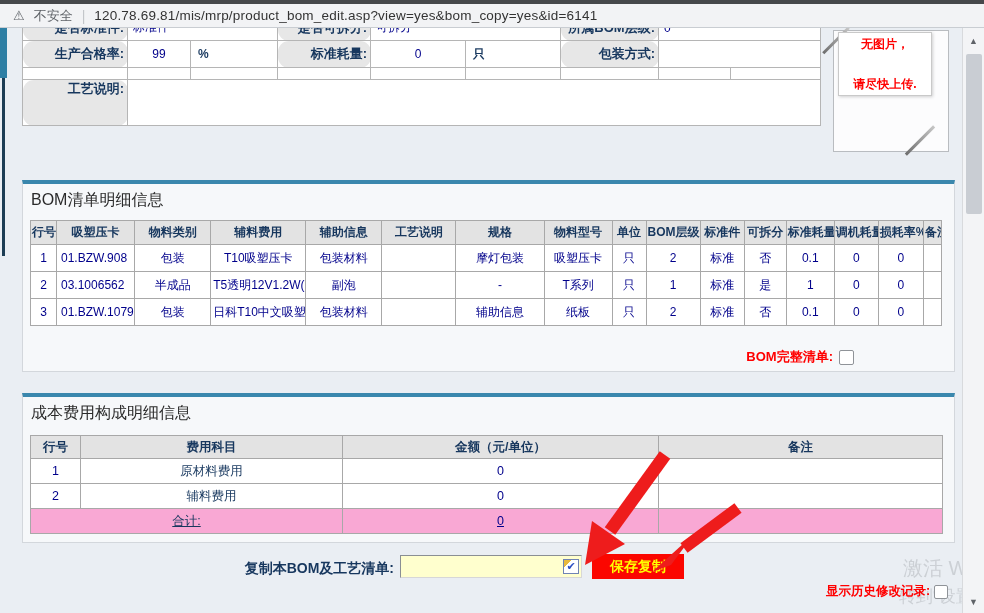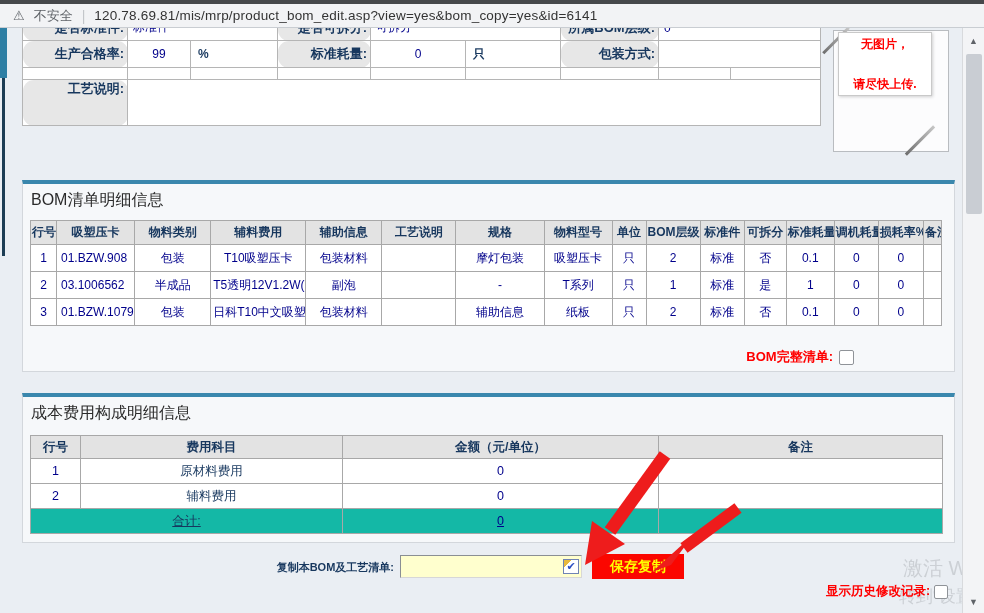--- a/index.html
+++ b/index.html
@@ -65,27 +65,27 @@
   .bom-table td.code { text-align:left; padding-left:4px; }
 
   .bom-complete { position:absolute; right:100px; bottom:5px; display:flex; align-items:center; gap:6px; }
   .red-bold { color:#f00; font-weight:bold; font-size:13px; }
   .cbx { width:15px; height:15px; background:#fff; border:1px solid #8f9398; border-radius:2px; }
 
   .cost-table { margin:11px 0 0 7px; width:912px; font-size:12.5px; background:#fff; }
   .cost-table th { background:#e3e3e3; color:#17375e; border:1px solid #a8a8a8; height:23px;
                    font-weight:bold; }
   .cost-table td { border:1px solid #a8a8a8; height:25px; color:#00008b; text-align:center; }
-  .cost-table tr.total td { background:#14b8a6;text-decoration:underline; }
+  .cost-table tr.total td { background:#f9a8d4;text-decoration:underline; }
   .cost-table td.subject { color:#17375e; }
   .cost-table td.num { color:#00008b; }
 
   
   .copy-label { position:absolute; left:0; top:532px; width:394px; text-align:right;
-                color:#17375e; font-weight:bold; font-size:11px; }
+                color:#17375e; font-weight:bold; font-size:14px; }
   .copy-input { position:absolute; left:400px; top:527px; width:182px; height:23px;
                 background:#ffffce; border:1px solid #8a8f94; border-right-color:#d7d7d7;
                 border-bottom-color:#d7d7d7; font-size:12px; color:#00008b; padding:0 20px 0 4px;
                 font-family:"Liberation Sans", sans-serif; }
   .picker-icon { position:absolute; left:563px; top:531px; width:16px; height:15px;
                  background:linear-gradient(135deg,#e8b93c 0%,#e8b93c 28%,#ffffff 28%);
                  border:1px solid #6f83b4; color:#2b4fc2; font-size:11px; line-height:13px;
                  text-align:center; cursor:pointer; }
   .save-btn { position:absolute; left:592px; top:526px; width:92px; height:25px; background:#fb0600;
               border:none; color:#ffff00; font-weight:bold; font-size:14px; line-height:25px;

